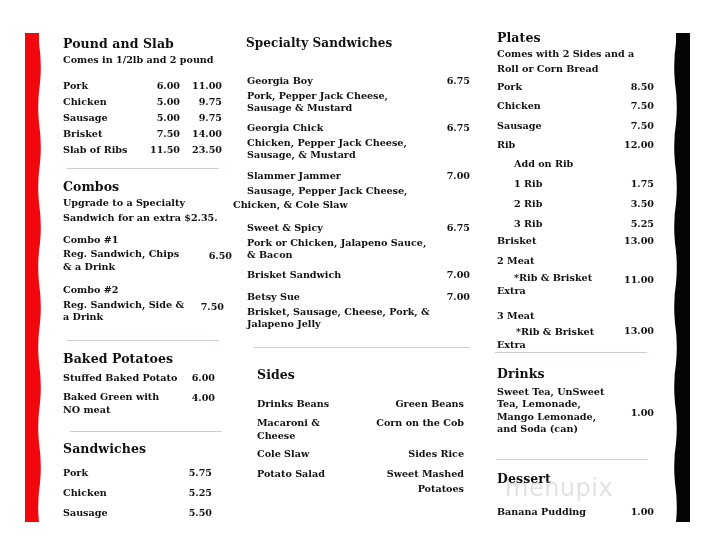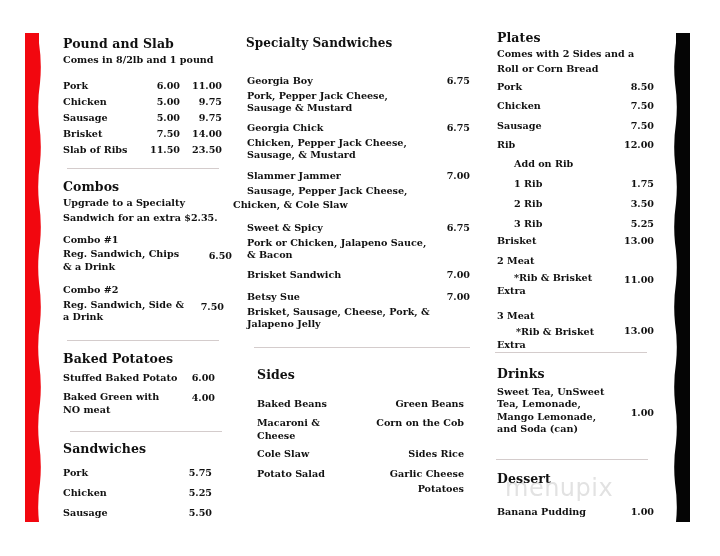--- a/index.html
+++ b/index.html
@@ -27,21 +27,21 @@
   </svg>
 </div>
 <div class="abs stripe-black">
   <svg class="wave" style="left:-1px" viewBox="0 0 5 489" preserveAspectRatio="none">
     <path d="M0 0 L0 489 L3 489 Q5 470 2 450 Q0 430 3 410 Q5 390 2 370 Q0 350 3 330 Q5 310 2 290 Q0 270 3 250 Q5 230 2 210 Q0 190 3 170 Q5 150 2 130 Q0 110 3 90 Q5 70 2 50 Q0 30 3 10 L3 0 Z" fill="#ffffff"></path>
   </svg>
 </div>
 
 <section>
   <div class="abs h1" style="left:63px;top:36px">Pound and Slab</div>
-  <div class="abs sub" style="left:63px;top:52px">Comes in 8/2lb and 1 pound</div>
+  <div class="abs sub" style="left:63px;top:52px">Comes in 1/2lb and 2 pound</div>
 
   <div class="abs t" style="left:63px;top:80px">Pork</div>
   <div class="abs t r" style="left:140px;top:80px;width:40px">6.00</div>
   <div class="abs t r" style="left:182px;top:80px;width:40px">11.00</div>
 
   <div class="abs t" style="left:63px;top:96px">Chicken</div>
   <div class="abs t r" style="left:140px;top:96px;width:40px">5.00</div>
   <div class="abs t r" style="left:182px;top:96px;width:40px">9.75</div>
 
   <div class="abs t" style="left:63px;top:112px">Sausage</div>
@@ -124,30 +124,30 @@
   <div class="abs t" style="left:247px;top:291px">Betsy Sue</div>
   <div class="abs t r" style="left:430px;top:291px;width:40px">7.00</div>
   <div class="abs tw" style="left:247px;top:306px">Brisket, Sausage, Cheese, Pork, &amp;</div>
   <div class="abs tw" style="left:247px;top:318px">Jalapeno Jelly</div>
 </section>
 <div class="abs divider" style="left:254px;top:347px;width:216px"></div>
 
 <section>
   <div class="abs h1" style="left:257px;top:367px">Sides</div>
 
-  <div class="abs t" style="left:257px;top:398px">Baked Beans</div>
+  <div class="abs t" style="left:257px;top:398px">Drinks Beans</div>
   <div class="abs tw" style="left:257px;top:417px">Macaroni &amp;</div>
   <div class="abs tw" style="left:257px;top:430px">Cheese</div>
   <div class="abs t" style="left:257px;top:448px">Cole Slaw</div>
   <div class="abs t" style="left:257px;top:468px">Potato Salad</div>
 
   <div class="abs t r" style="left:340px;top:398px;width:124px">Green Beans</div>
   <div class="abs t r" style="left:340px;top:417px;width:124px">Corn on the Cob</div>
   <div class="abs t r" style="left:340px;top:448px;width:124px">Sides Rice</div>
-  <div class="abs tw r" style="left:340px;top:468px;width:124px">Garlic Cheese</div>
+  <div class="abs tw r" style="left:340px;top:468px;width:124px">Sweet Mashed</div>
   <div class="abs tw r" style="left:340px;top:483px;width:124px">Potatoes</div>
 </section>
 
 <section>
   <div class="abs h1" style="left:497px;top:30px">Plates</div>
   <div class="abs sub" style="left:497px;top:46px">Comes with 2 Sides and  a</div>
   <div class="abs sub" style="left:497px;top:61px">Roll or Corn Bread</div>
 
   <div class="abs t" style="left:497px;top:81px">Pork</div>
   <div class="abs t r" style="left:612px;top:81px;width:42px">8.50</div>

